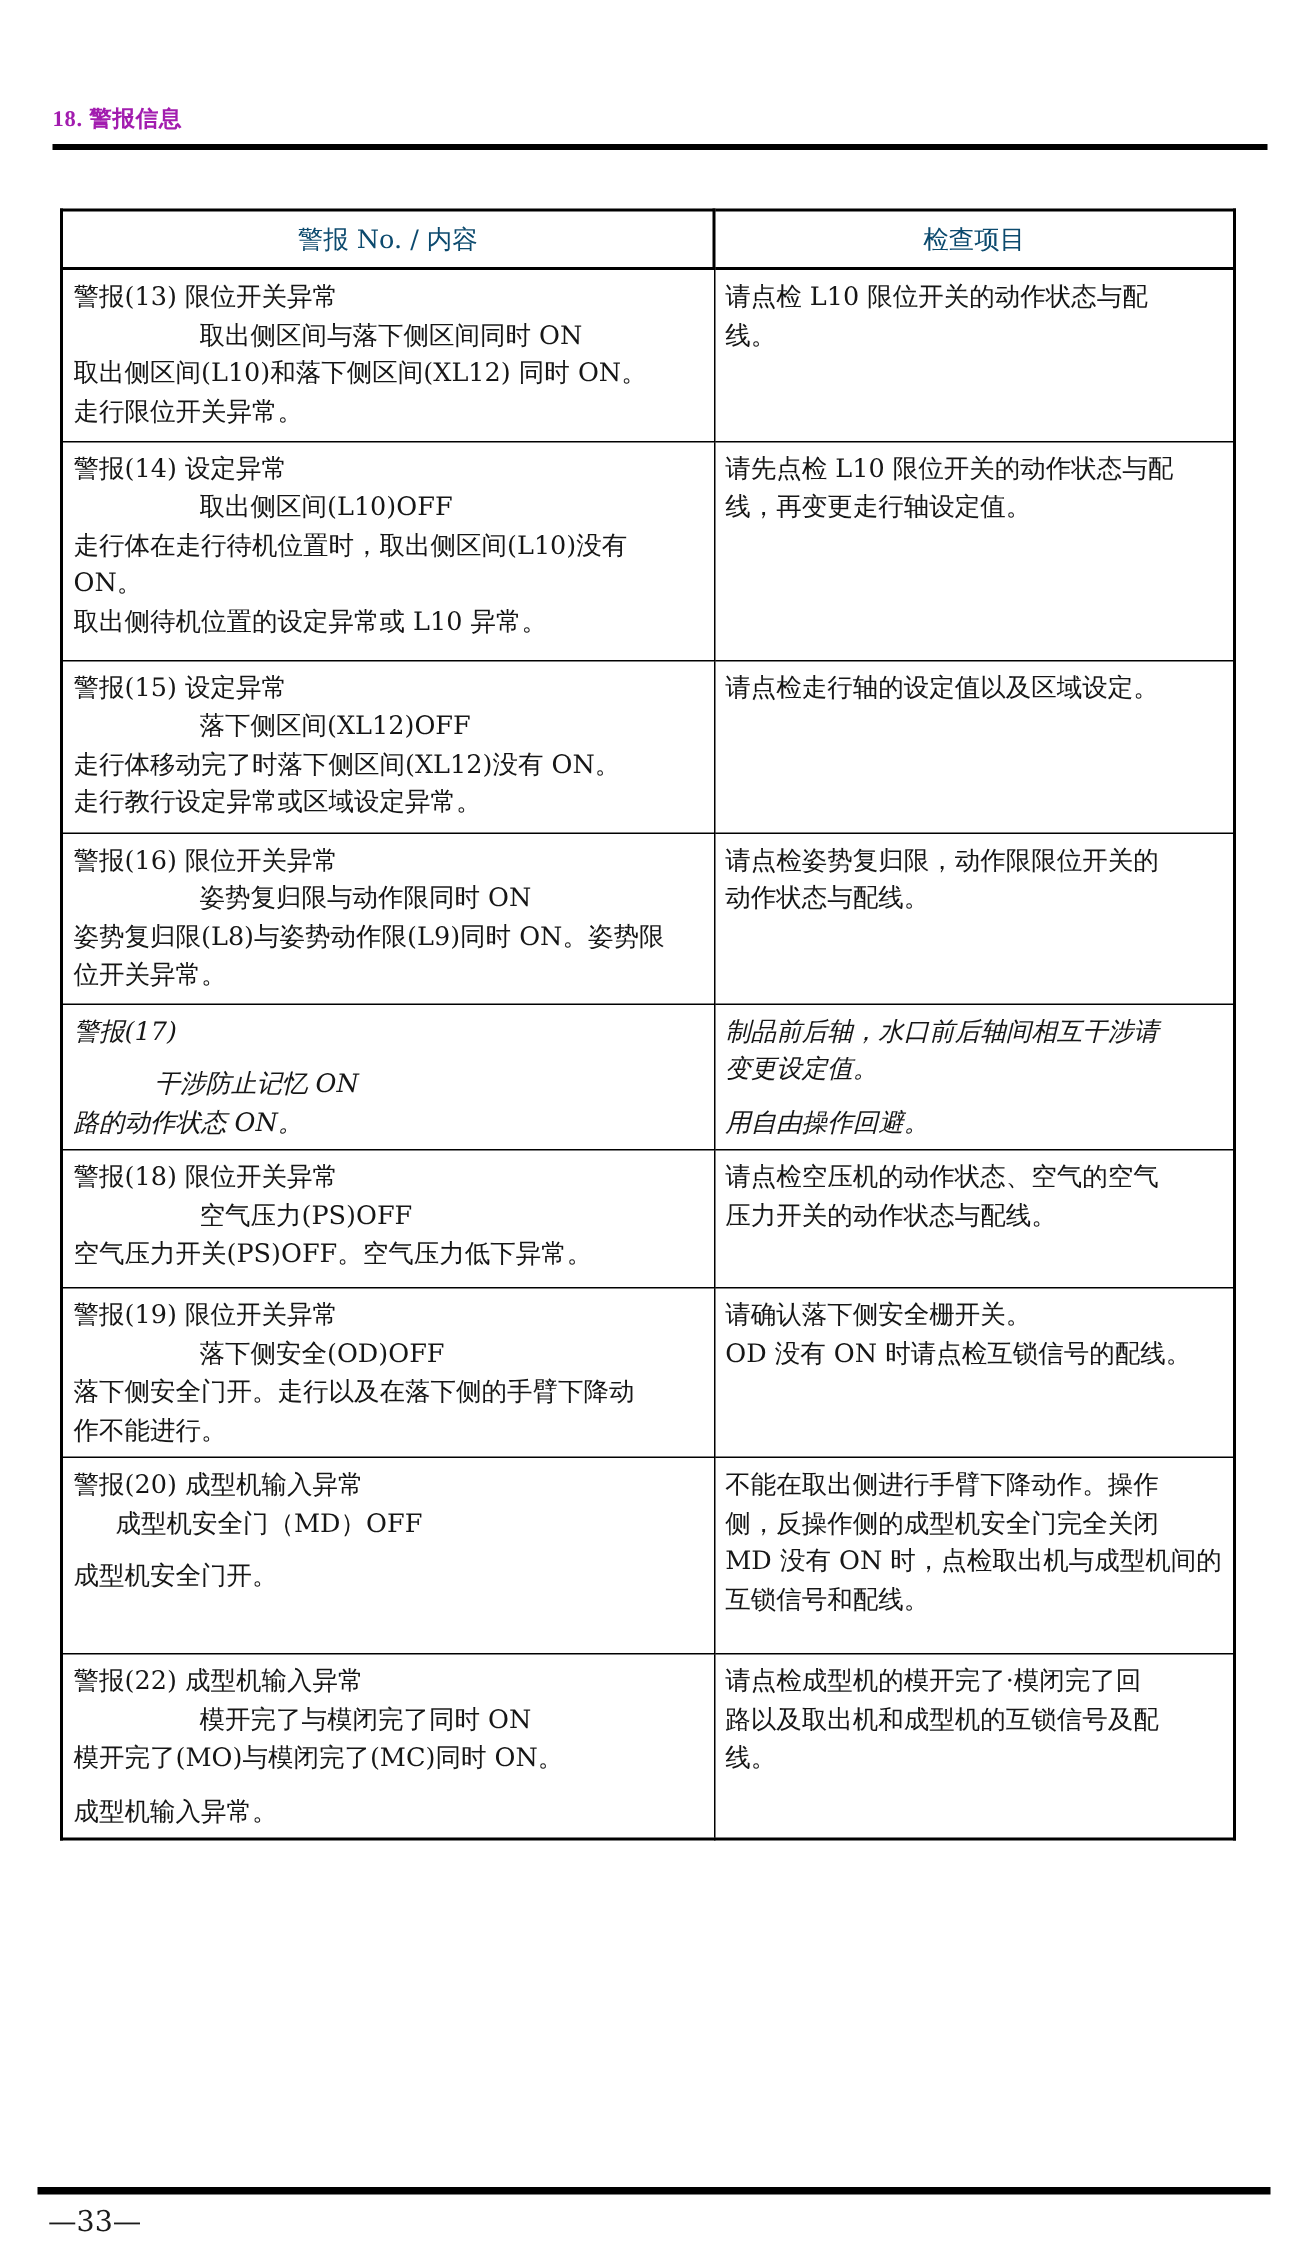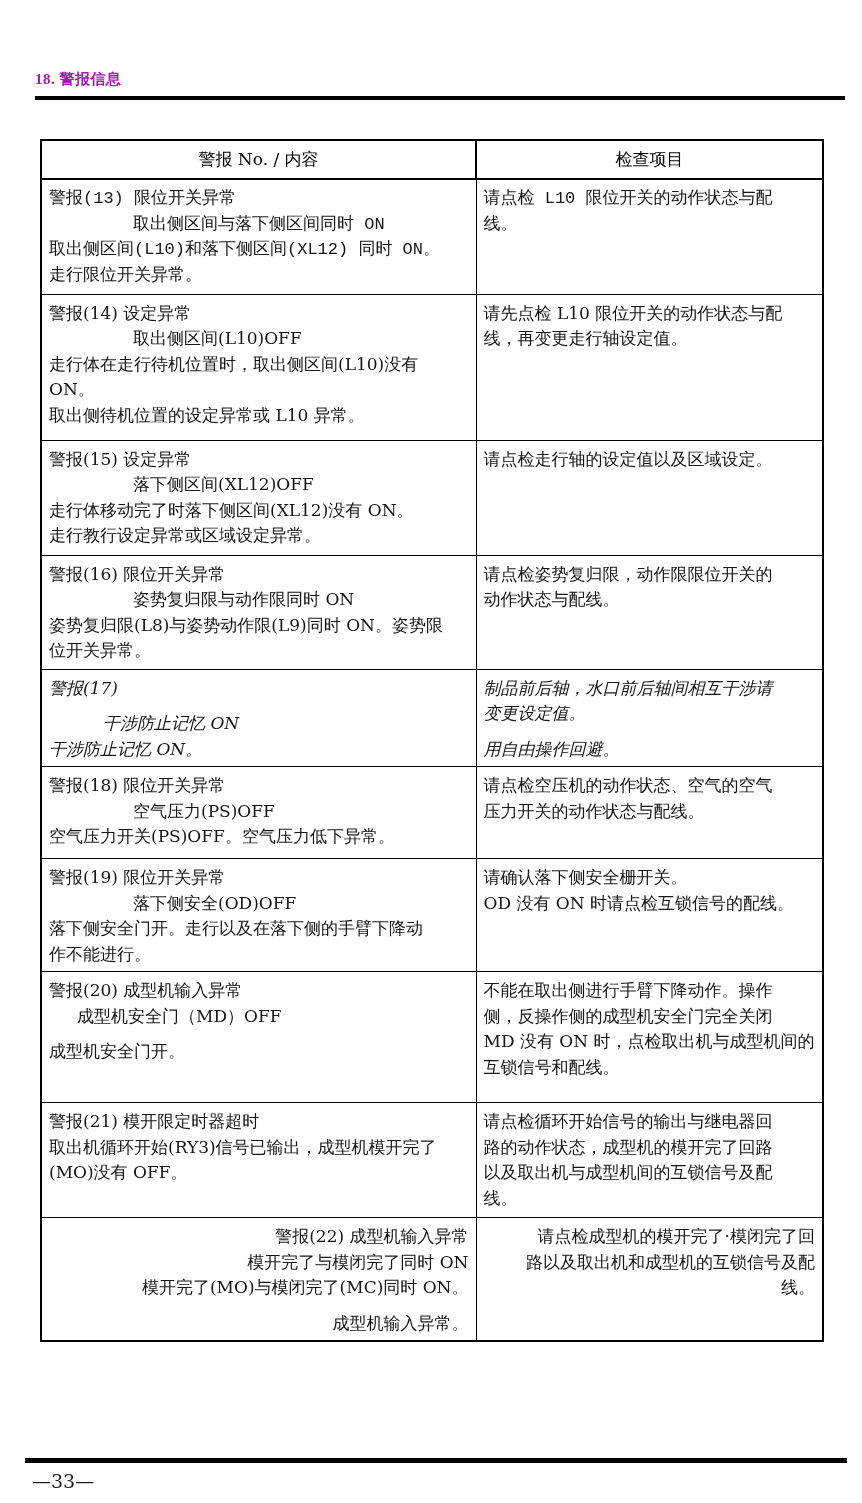--- a/index.html
+++ b/index.html
@@ -44,29 +44,29 @@
   }
   col.col-left  { width: 435px; }
   col.col-right { width: 347px; }
   .alarm-table th {
     border: 2px solid #000000;
     height: 33px;
     font-size: 17px;
     font-weight: 400;
     text-align: center;
     padding: 2px 4px;
-    color: #000000;
+    color: #0c4a6e;
   }
   .alarm-table td {
     border: 1.5px solid #000000;
     vertical-align: top;
     padding: 6px 7px 4px 7px;
     font-size: 17px;
   }
-  tbody tr:nth-child(1)  { height: 115px; font-family: Liberation Mono, monospace; }
+  tbody tr:nth-child(1)  { height: 115px; }
   tbody tr:nth-child(2)  { height: 146px; }
   tbody tr:nth-child(3)  { height: 115px; }
   tbody tr:nth-child(4)  { height: 114px; }
   tbody tr:nth-child(5)  { height: 91px; font-style: italic;  }
   tbody tr:nth-child(6)  { height: 92px;  }
   tbody tr:nth-child(7)  { height: 111px; padding-left: 15px; }
   tbody tr:nth-child(8)  { height: 131px; }
   tbody tr:nth-child(9)  { height: 115px; }
   tbody tr:nth-child(10) { height: 116px; text-align: right; }
   .line {
@@ -163,21 +163,21 @@
     <td class="cell right-cell">
           <div class="line body">请点检姿势复归限，动作限限位开关的</div>
           <div class="line body">动作状态与配线。</div>
         </td>
   </tr>
 
   <tr>
     <td class="cell left-cell">
           <div class="line title">警报(17)</div>
           <div class="line indent-md spaced">干涉防止记忆 ON</div>
-          <div class="line body">干涉防止记忆 ON。</div>
+          <div class="line body">路的动作状态 ON。</div>
         </td>
     <td class="cell right-cell">
           <div class="line body">制品前后轴，水口前后轴间相互干涉请</div>
           <div class="line body">变更设定值。</div>
           <div class="line body spaced">用自由操作回避。</div>
         </td>
   </tr>
 
   <tr>
     <td class="cell left-cell">
@@ -211,33 +211,20 @@
           <div class="line body spaced">成型机安全门开。</div>
         </td>
     <td class="cell right-cell">
           <div class="line body">不能在取出侧进行手臂下降动作。操作</div>
           <div class="line body">侧，反操作侧的成型机安全门完全关闭</div>
           <div class="line body">MD 没有 ON 时，点检取出机与成型机间的</div>
           <div class="line body">互锁信号和配线。</div>
         </td>
   </tr>
 
-  <tr>
-    <td class="cell left-cell">
-          <div class="line title">警报(21) 模开限定时器超时</div>
-          <div class="line body">取出机循环开始(RY3)信号已输出，成型机模开完了</div>
-          <div class="line body">(MO)没有 OFF。</div>
-        </td>
-    <td class="cell right-cell">
-          <div class="line body">请点检循环开始信号的输出与继电器回</div>
-          <div class="line body">路的动作状态，成型机的模开完了回路</div>
-          <div class="line body">以及取出机与成型机间的互锁信号及配</div>
-          <div class="line body">线。</div>
-        </td>
-  </tr>
 
   <tr>
     <td class="cell left-cell">
           <div class="line title">警报(22) 成型机输入异常</div>
           <div class="line indent-lg">模开完了与模闭完了同时 ON</div>
           <div class="line body">模开完了(MO)与模闭完了(MC)同时 ON。</div>
           <div class="line body spaced">成型机输入异常。</div>
         </td>
     <td class="cell right-cell">
           <div class="line body">请点检成型机的模开完了·模闭完了回</div>

